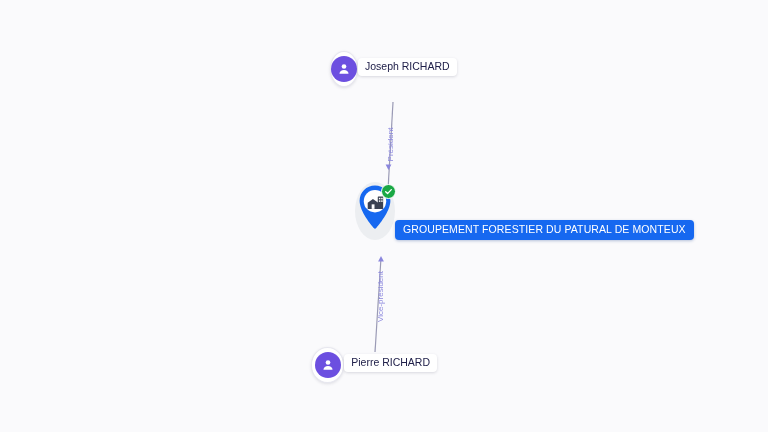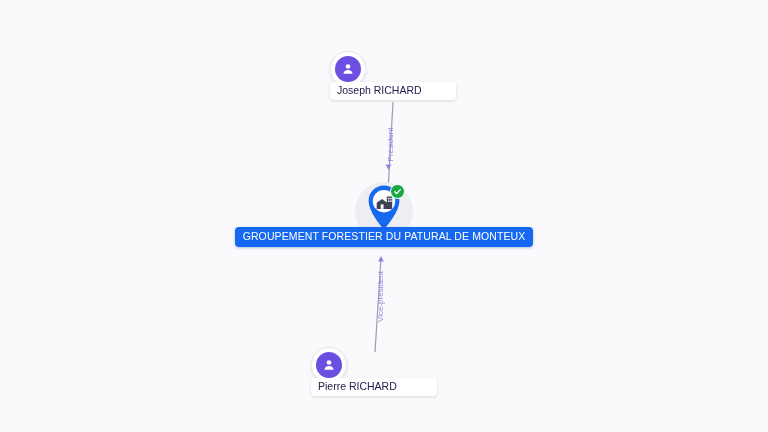--- a/index.html
+++ b/index.html
@@ -28,21 +28,22 @@
     top: 0;
     width: 768px;
     height: 432px;
     pointer-events: none;
   }
 
   
   .person-node {
     position: absolute;
     display: flex;
-    flex-direction: column;
+    flex-direction: row;
+    align-items: center;
   }
   .avatar-ring {
     width: 36px;
     height: 36px;
     border-radius: 50%;
     background: #ffffff;
     border: 1px solid #e7e7ef;
     box-shadow: 0 1px 3px rgba(40,40,70,0.13);
     display: flex;
     align-items: center;
@@ -69,22 +70,22 @@
     color: #20204a;
     white-space: nowrap;
     box-shadow: 0 1px 3px rgba(40,40,70,0.16);
     line-height: 13px;
   }
 
   
   .company-node {
     position: absolute;
     display: flex;
-    flex-direction: column;
-    align-items: center;
+    flex-direction: row;
+    align-items: flex-end;
   }
   .pin-halo {
     width: 58px;
     height: 58px;
     border-radius: 50%;
     background: #eceef1;
     display: flex;
     align-items: flex-start;
     justify-content: center;
     position: relative;

